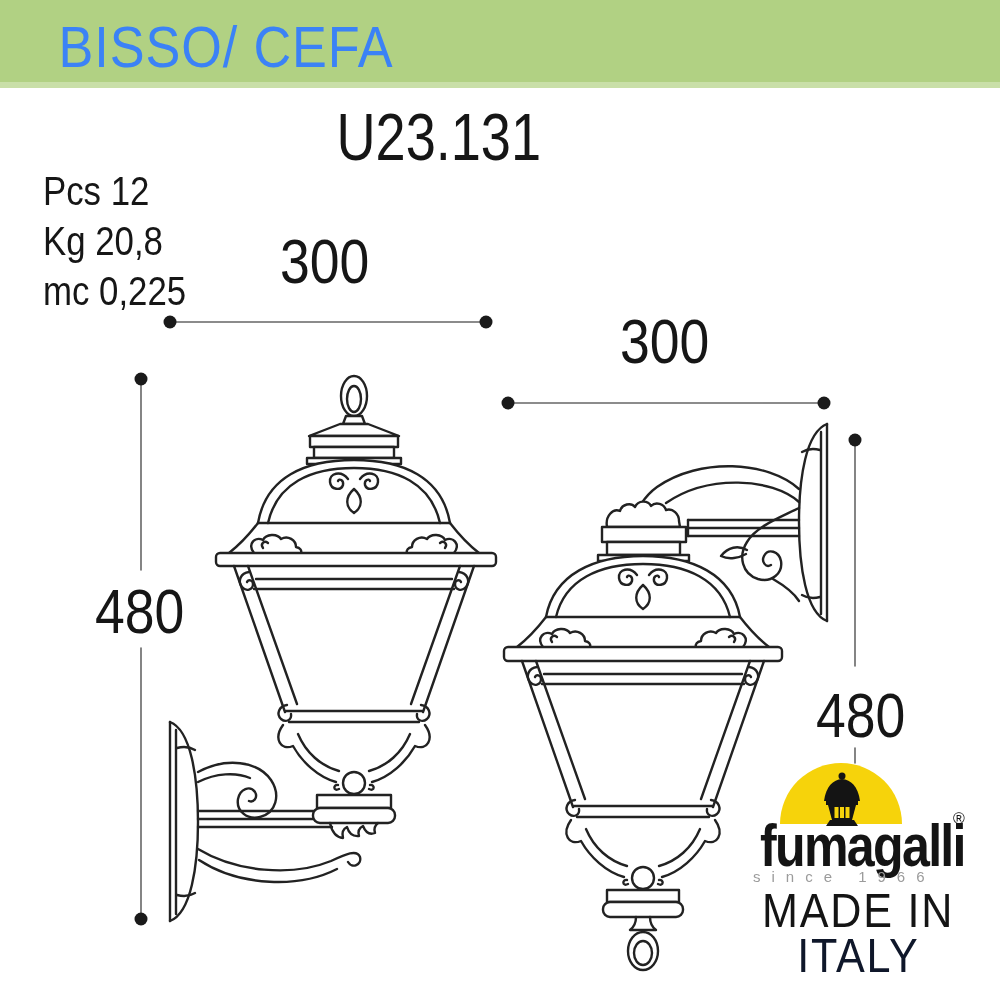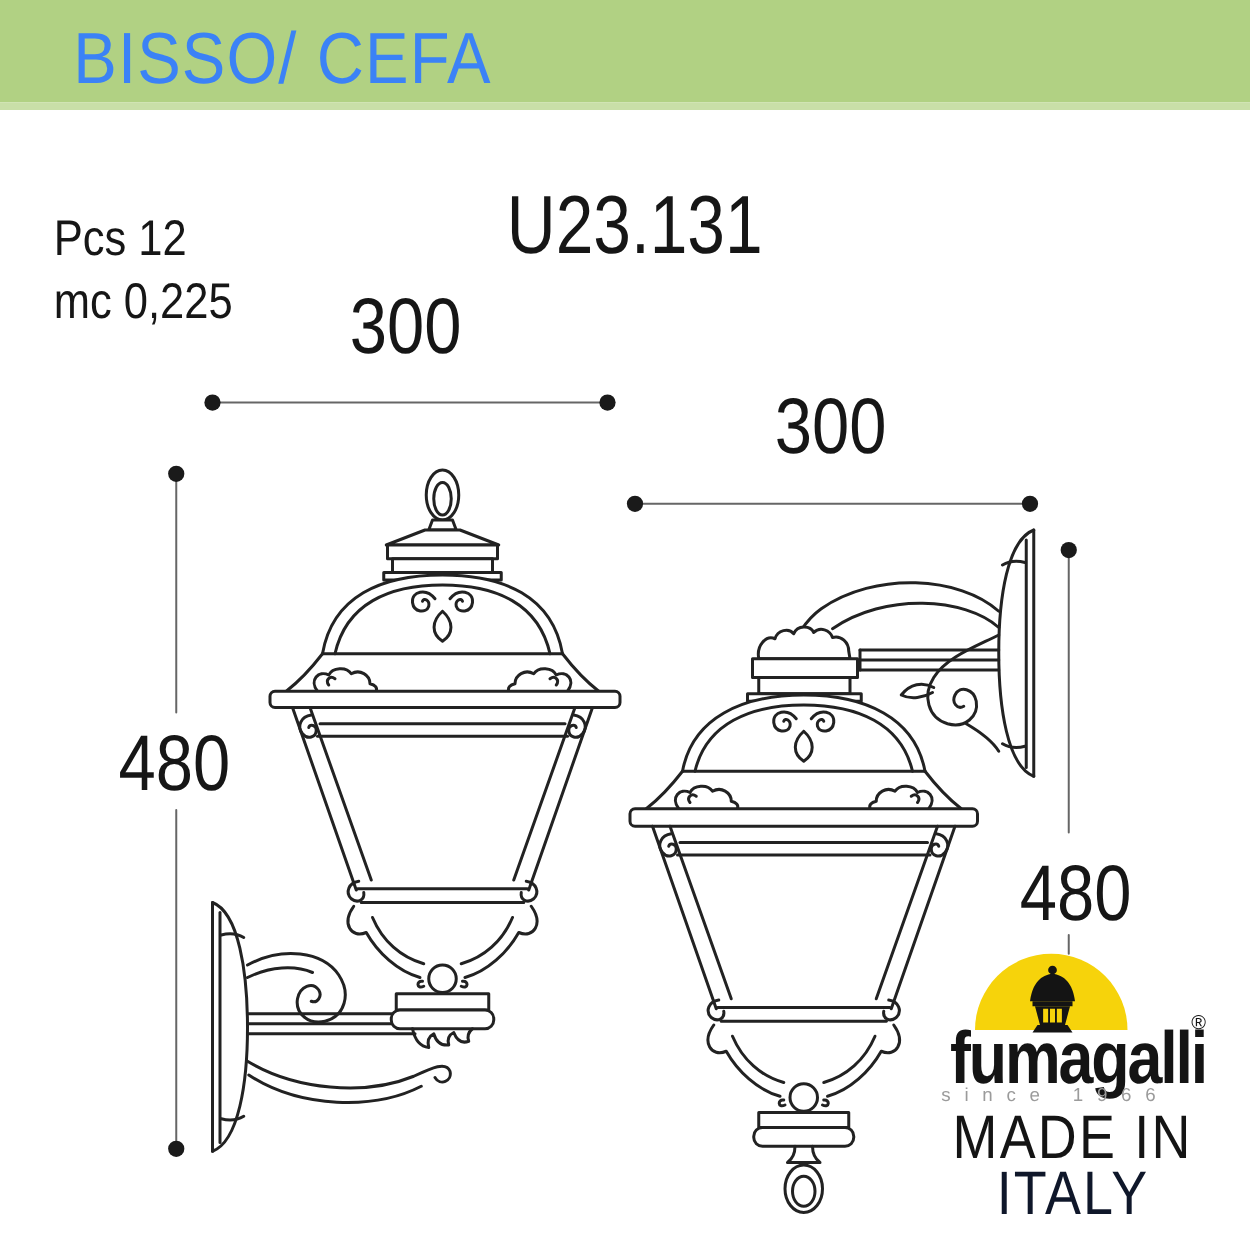--- a/index.html
+++ b/index.html
@@ -8,21 +8,21 @@
     font-family:"Liberation Sans", sans-serif;color:#1c1c1c;overflow:hidden;
   }
   .abs{position:absolute;}
   
   .header-band{left:0;top:0;width:1000px;height:82px;background:#b1d183;z-index:2;}
   .header-strip{left:0;top:82px;width:1000px;height:6px;background:#c9dfa8;z-index:2;}
   .title{left:0;top:13px;width:1000px;z-index:3;
     font-size:58px;color:#3b82f6;letter-spacing:1px;margin-left:40px;}
   .title .sx{display:inline-block;transform:scaleX(0.9);transform-origin:center;}
   
-  .code{left:328px;top:99px;width:360px;text-align:center;font-size:66px;color:#161616;z-index:3;margin-top:42px;}
+  .code{left:314px;top:99px;width:360px;font-size:66px;color:#161616;z-index:3;}
   .code .sx{display:inline-block;transform:scaleX(0.82);transform-origin:center;}
   
   .specs{left:43px;top:166px;z-index:3;font-size:40px;line-height:50px;color:#161616;}
   .specs .sx{display:inline-block;transform:scaleX(0.87);transform-origin:left center;}
   
   .dim{width:160px;text-align:center;font-size:63px;color:#161616;z-index:3;}
   .dim .sx{display:inline-block;transform:scaleX(0.85);transform-origin:center;}
   .dim-w-left{left:245px;top:225px;}
   .dim-w-right{left:585px;top:305px;}
   .dim-h-left{left:60px;top:575px;}
@@ -46,20 +46,21 @@
 <body>
 
 <div class="abs header-band"></div>
 <div class="abs header-strip"></div>
 <div class="abs title"><span class="sx">BISSO/ CEFA</span></div>
 
 <div class="abs code"><span class="sx">U23.131</span></div>
 
 <div class="abs specs">
   <div><span class="sx">Pcs 12</span></div>
+  <div><span class="sx">Kg 20,8</span></div>
   <div><span class="sx">mc 0,225</span></div>
 </div>
 
 <div class="abs dim dim-w-left"><span class="sx">300</span></div>
 <div class="abs dim dim-w-right"><span class="sx">300</span></div>
 <div class="abs dim dim-h-left"><span class="sx">480</span></div>
 <div class="abs dim dim-h-right"><span class="sx">480</span></div>
 
 <svg class="abs drawing" width="1000" height="1000" viewBox="0 0 1000 1000" fill="none" stroke="#222222" stroke-width="2.4" stroke-linecap="round" stroke-linejoin="round">
 

